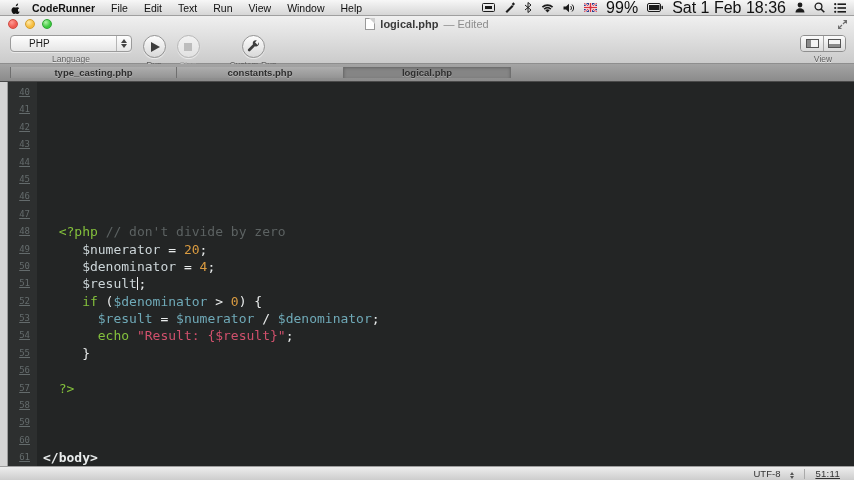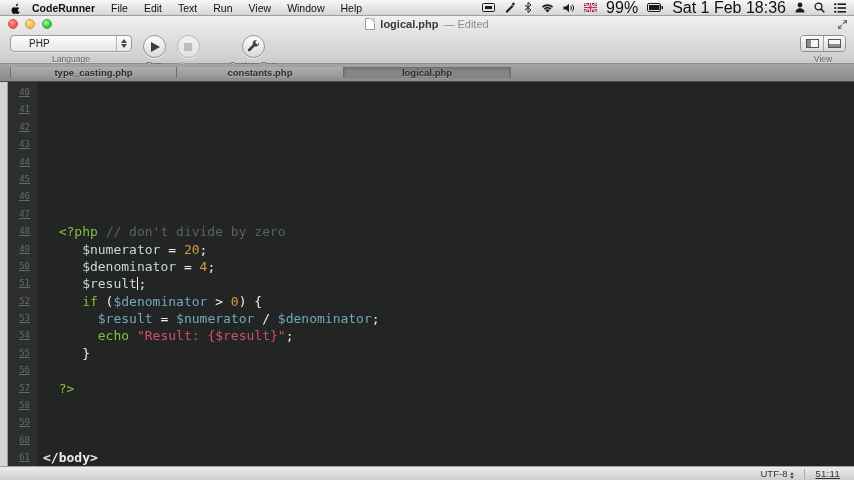--- a/index.html
+++ b/index.html
@@ -80,21 +80,21 @@
   .tk-var2{ color:var(--tk-variable_teal); }
   .tk-num { color:var(--tk-number);margin-top:21px; }
   .tk-str { color:var(--tk-string); }
   .tk-pl  { color:var(--tk-plain); }
   .tk-tag { color:var(--tk-plain); font-weight:bold; }
   .caret  { display:inline-block; width:1.5px; height:13px; background:#f2f2f2; vertical-align:-2px; }
 
   
   .statusbar { height:14px; background:linear-gradient(#ededed,#cdcdcd); border-top:1px solid #9e9e9e;
                display:flex; align-items:center; justify-content:flex-end; font-size:9.5px; color:#333; padding-right:14px; }
-  .enc { display:flex; align-items:flex-end; gap:3px; cursor:pointer; }
+  .enc { display:flex; align-items:flex-end; gap:10px; cursor:pointer; }
   .mini-steppers { display:flex; flex-direction:column; gap:1px; }
   .mini-steppers .u { width:0;height:0;border-left:2.5px solid transparent;border-right:2.5px solid transparent;border-bottom:3px solid #555; }
   .mini-steppers .d { width:0;height:0;border-left:2.5px solid transparent;border-right:2.5px solid transparent;border-top:3px solid #555; }
   .sb-div { width:1px; height:10px; background:#aaa; margin:0 10px; }
   .pos { letter-spacing:.3px;text-decoration:underline; }
 
   svg { display:block; }
 </style>
 </head>
 <body>

